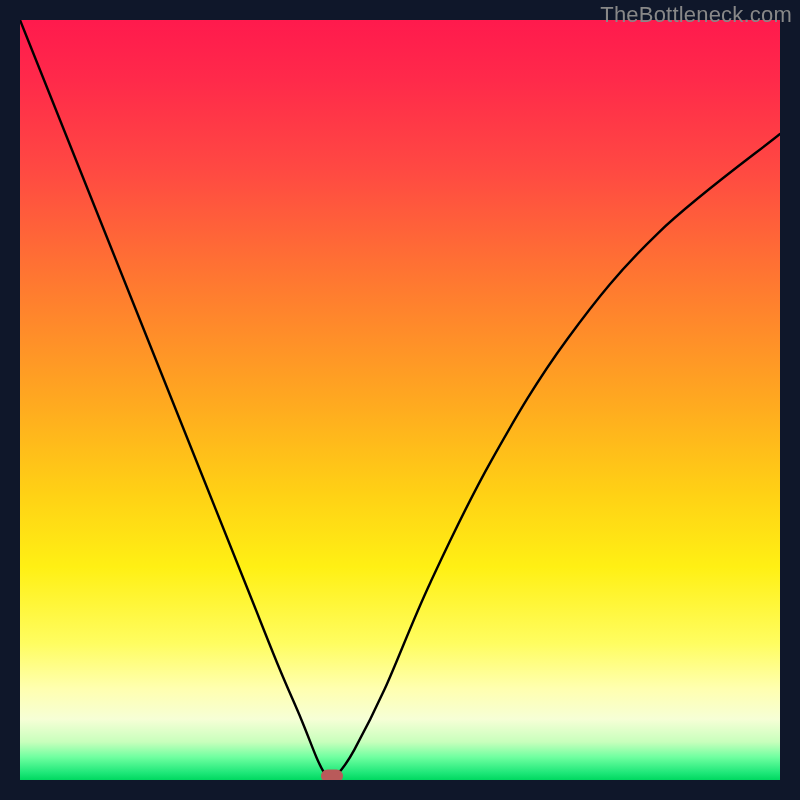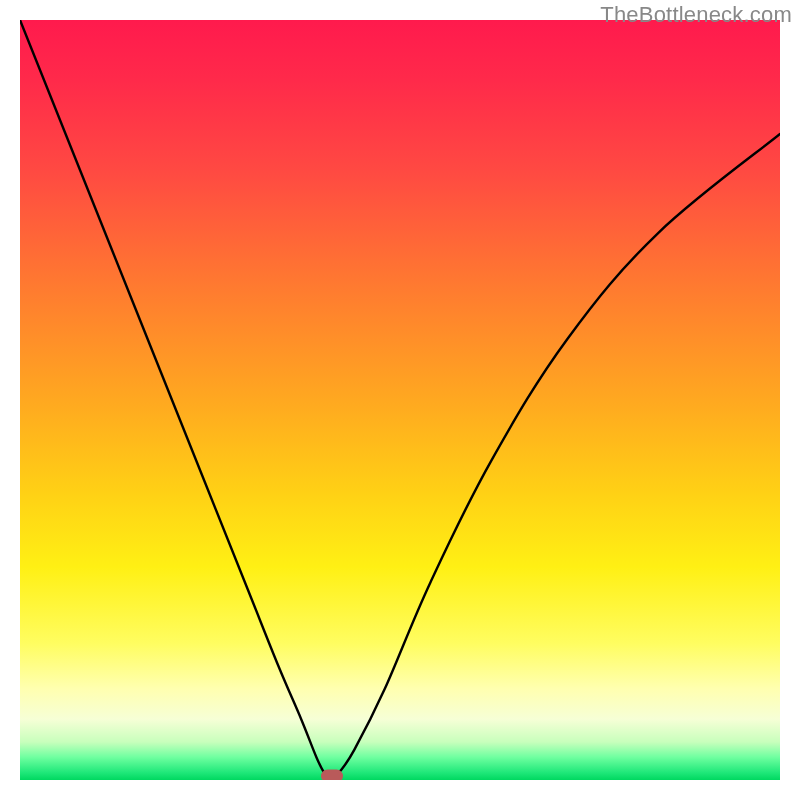--- a/index.html
+++ b/index.html
@@ -8,21 +8,21 @@
     width: 800px;
     height: 800px;
     overflow: hidden;
     background: #000;
     font-family: Arial, Helvetica, sans-serif;
   }
   .frame {
     position: relative;
     width: 800px;
     height: 800px;
-    background: #ffffff;
+    background: #0f172a;
   }
   .plot-area {
     position: absolute;
     left: 20px;
     top: 20px;
     width: 760px;
     height: 760px;
     overflow: hidden;
   }
   .gradient {

